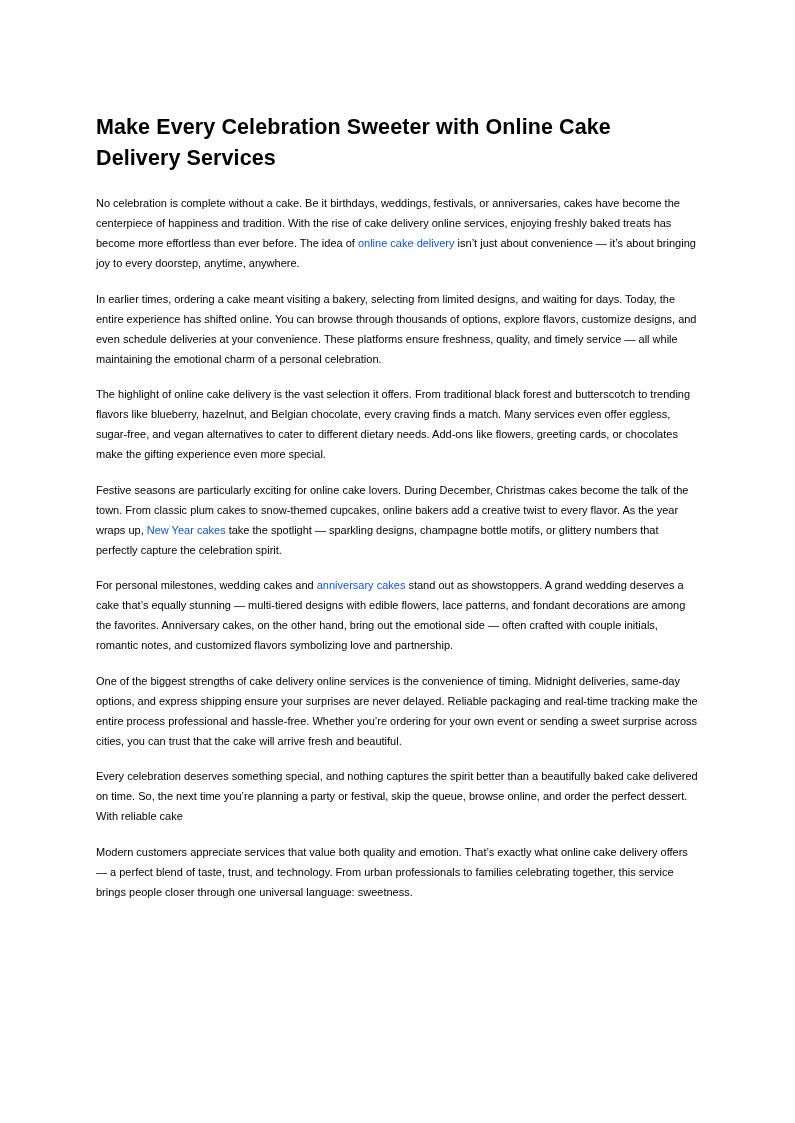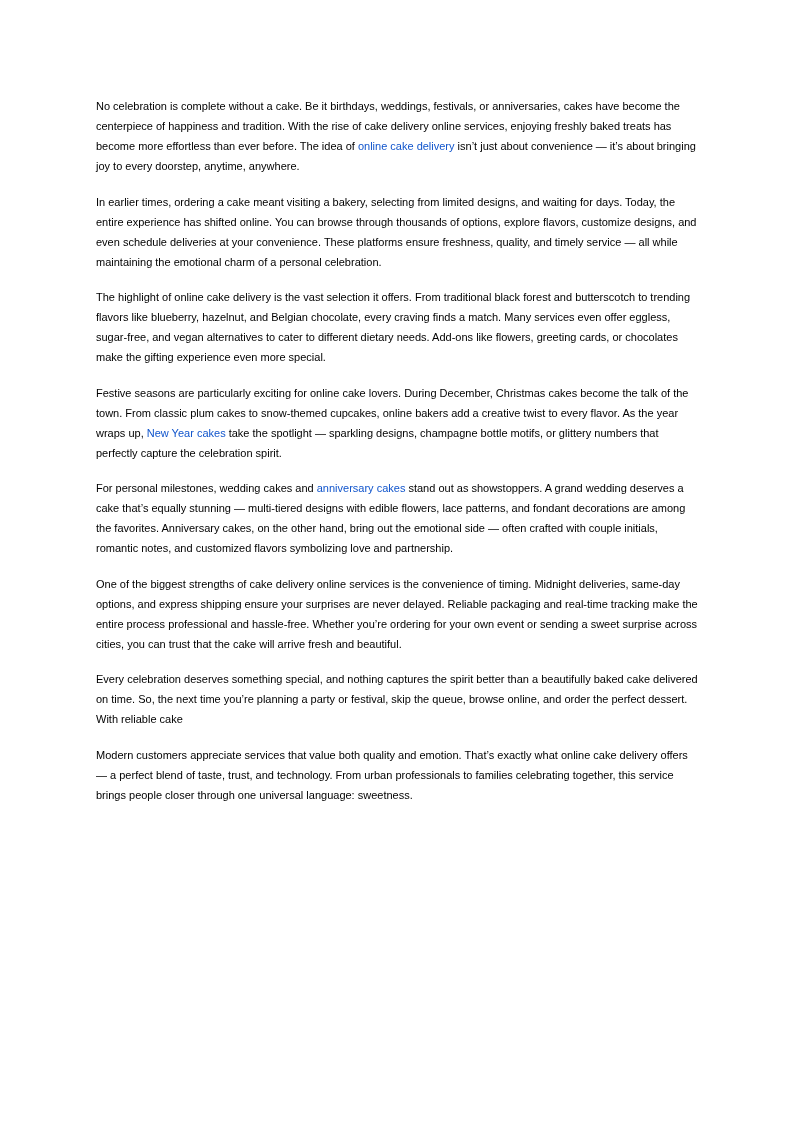--- a/index.html
+++ b/index.html
@@ -46,20 +46,21 @@
     color: var(--link-color);
     text-decoration: none;
     cursor: pointer;
   }
 </style>
 </head>
 <body>
 
 <div class="page">
   <div class="content">
+    <h1 class="doc-title">Make Every Celebration Sweeter with Online Cake Delivery Services</h1>
     <div id="paragraphs">
         <p class="para"><span>No celebration is complete without a cake. Be it birthdays, weddings, festivals, or anniversaries, cakes have become the centerpiece of happiness and tradition. With the rise of cake delivery online services, enjoying freshly baked treats has become more effortless than ever before. The idea of </span><a class="doc-link" href="#">online cake delivery</a><span> isn’t just about convenience — it’s about bringing joy to every doorstep, anytime, anywhere.</span></p>
         <p class="para"><span>In earlier times, ordering a cake meant visiting a bakery, selecting from limited designs, and waiting for days. Today, the entire experience has shifted online. You can browse through thousands of options, explore flavors, customize designs, and even schedule deliveries at your convenience. These platforms ensure freshness, quality, and timely service — all while maintaining the emotional charm of a personal celebration.</span></p>
         <p class="para"><span>The highlight of online cake delivery is the vast selection it offers. From traditional black forest and butterscotch to trending flavors like blueberry, hazelnut, and Belgian chocolate, every craving finds a match. Many services even offer eggless, sugar-free, and vegan alternatives to cater to different dietary needs. Add-ons like flowers, greeting cards, or chocolates make the gifting experience even more special.</span></p>
         <p class="para"><span>Festive seasons are particularly exciting for online cake lovers. During December, Christmas cakes become the talk of the town. From classic plum cakes to snow-themed cupcakes, online bakers add a creative twist to every flavor. As the year wraps up, </span><a class="doc-link" href="#">New Year cakes</a><span> take the spotlight — sparkling designs, champagne bottle motifs, or glittery numbers that perfectly capture the celebration spirit.</span></p>
         <p class="para"><span>For personal milestones, wedding cakes and </span><a class="doc-link" href="#">anniversary cakes</a><span> stand out as showstoppers. A grand wedding deserves a cake that’s equally stunning — multi-tiered designs with edible flowers, lace patterns, and fondant decorations are among the favorites. Anniversary cakes, on the other hand, bring out the emotional side — often crafted with couple initials, romantic notes, and customized flavors symbolizing love and partnership.</span></p>
         <p class="para"><span>One of the biggest strengths of cake delivery online services is the convenience of timing. Midnight deliveries, same-day options, and express shipping ensure your surprises are never delayed. Reliable packaging and real-time tracking make the entire process professional and hassle-free. Whether you’re ordering for your own event or sending a sweet surprise across cities, you can trust that the cake will arrive fresh and beautiful.</span></p>
         <p class="para"><span>Every celebration deserves something special, and nothing captures the spirit better than a beautifully baked cake delivered on time. So, the next time you’re planning a party or festival, skip the queue, browse online, and order the perfect dessert. With reliable cake</span></p>
         <p class="para"><span>Modern customers appreciate services that value both quality and emotion. That’s exactly what online cake delivery offers — a perfect blend of taste, trust, and technology. From urban professionals to families celebrating together, this service brings people closer through one universal language: sweetness.</span></p>
       </div>

